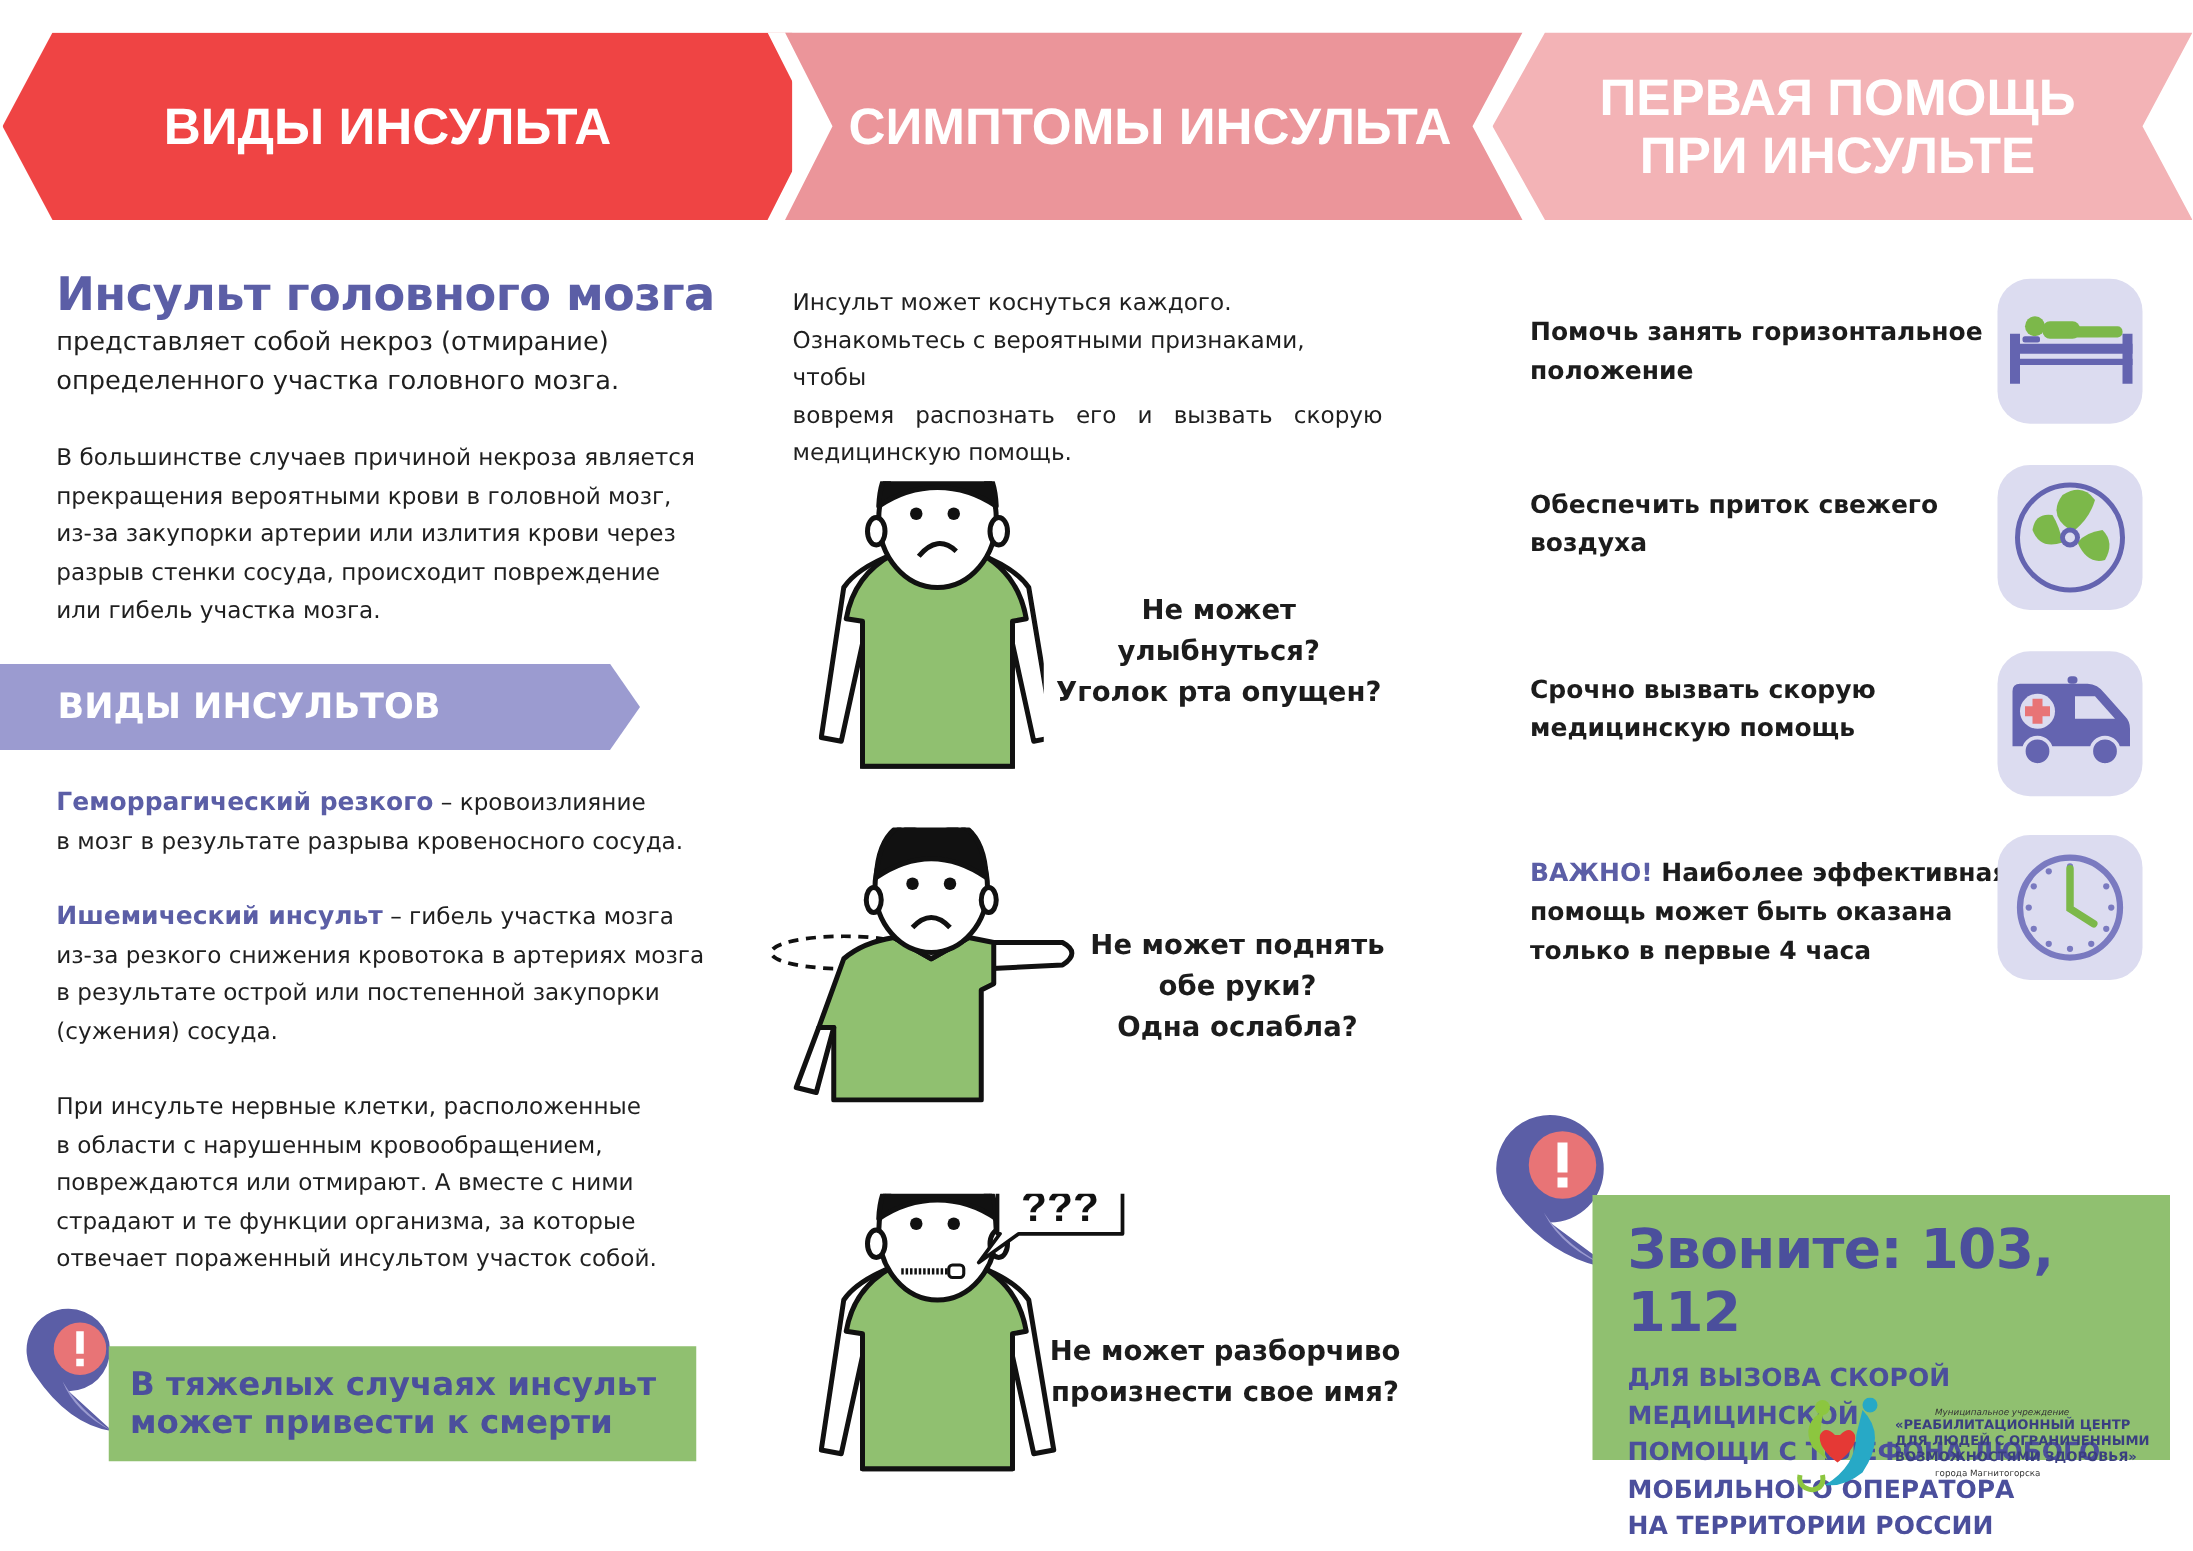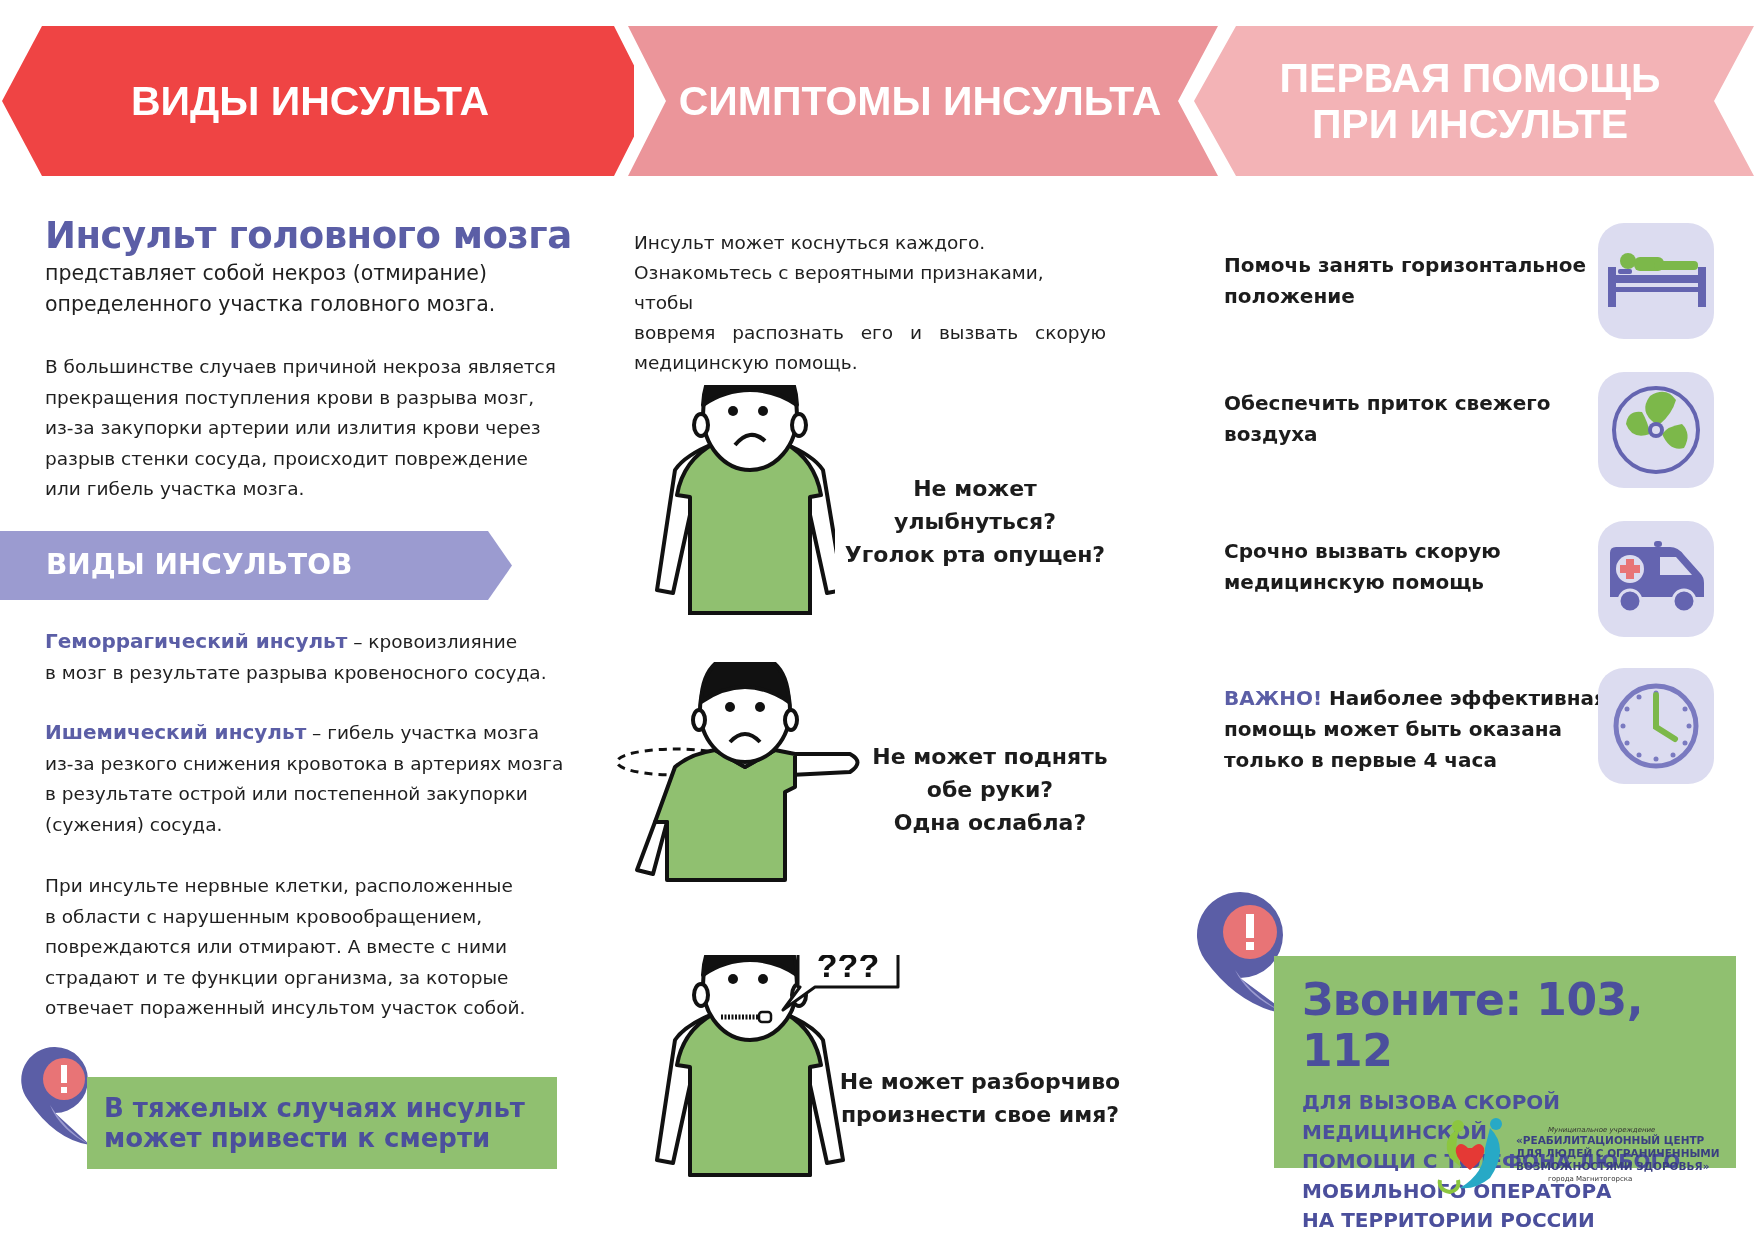--- a/index.html
+++ b/index.html
@@ -67,32 +67,32 @@
 
 <div class="abs main-title">Инсульт головного мозга</div>
 
 <div class="abs lead-text" style="left:45px;top:258px;">
   <div>представляет собой некроз (отмирание)</div>
   <div>определенного участка головного мозга.</div>
 </div>
 
 <div class="abs body-text" style="left:45px;top:352px;">
   <div>В большинстве случаев причиной некроза является</div>
-  <div>прекращения поступления крови в разрыва мозг,</div>
+  <div>прекращения вероятными крови в головной мозг,</div>
   <div>из-за закупорки артерии или излития крови через</div>
   <div>разрыв стенки сосуда, происходит повреждение</div>
   <div>или гибель участка мозга.</div>
 </div>
 
 <div class="abs types-banner">
   <span>ВИДЫ ИНСУЛЬТОВ</span>
 </div>
 
 <div class="abs body-text" style="left:45px;top:626px;">
-  <div><span class="hl" style="font-size:20px;">Геморрагический инсульт</span><span> – кровоизлияние</span></div>
+  <div><span class="hl" style="font-size:20px;">Геморрагический резкого</span><span> – кровоизлияние</span></div>
   <div>в мозг в результате разрыва кровеносного сосуда.</div>
 </div>
 
 <div class="abs body-text" style="left:45px;top:717px;">
   <div><span class="hl" style="font-size:20px;">Ишемический инсульт</span><span> – гибель участка мозга</span></div>
   <div>из-за резкого снижения кровотока в  артериях мозга</div>
   <div>в результате острой или постепенной закупорки</div>
   <div>(сужения) сосуда.</div>
 </div>
 

